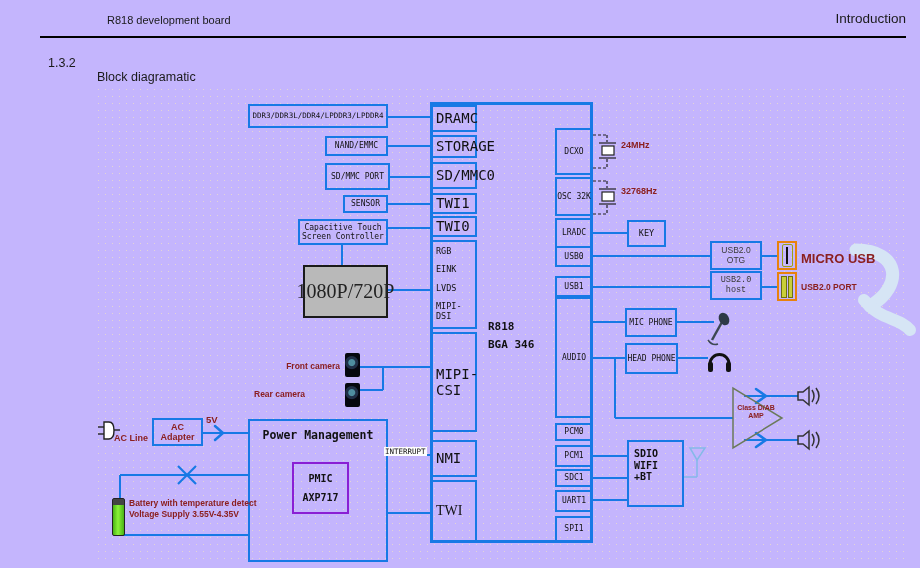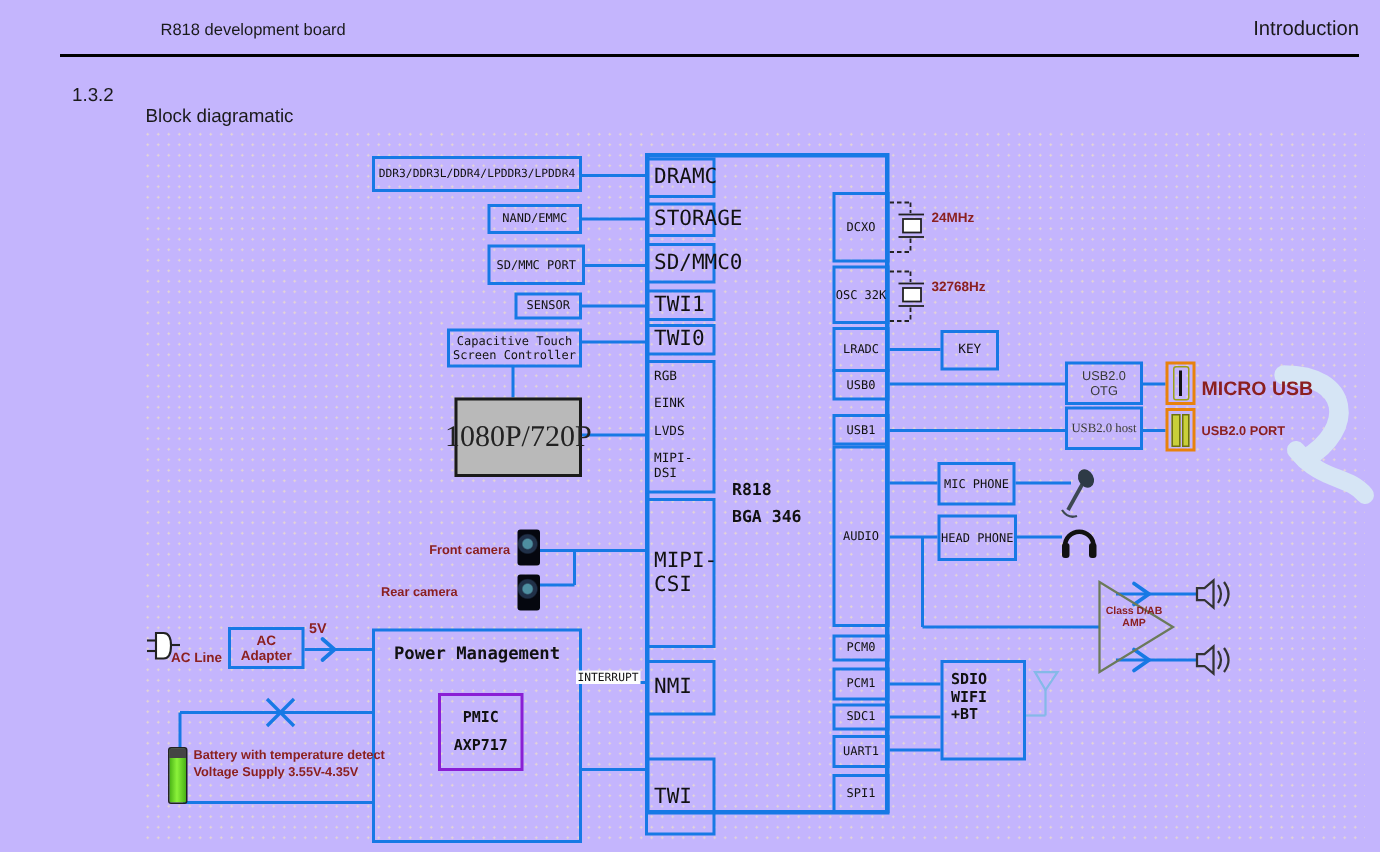--- a/index.html
+++ b/index.html
@@ -212,21 +212,21 @@
   <div class="abs bx lp" style="left:430px;top:216px;width:47px;height:21px;">TWI0</div>
   <div class="abs bx" style="left:430px;top:240px;width:47px;height:89px;flex-direction:column;align-items:flex-start;
        justify-content:space-between;padding:5px 0 5px 4px;font-size:8.5px;text-align:left;">
     <span>RGB</span>
     <span>EINK</span>
     <span>LVDS</span>
     <span>MIPI-DSI</span>
   </div>
   <div class="abs bx lp" style="left:430px;top:332px;width:47px;height:100px;">MIPI-CSI</div>
   <div class="abs bx lp" style="left:430px;top:440px;width:47px;height:37px;">NMI</div>
-  <div class="abs bx lp" style="left:430px;top:505px;width:47px;height:52px;">TWI</div>
+  <div class="abs bx lp" style="left:430px;top:480px;width:47px;height:62px;font-family:Liberation Serif, serif;">TWI</div>
 
   <div class="abs bx rp" style="left:555px;top:128px;width:38px;height:47px;">DCXO</div>
   <div class="abs bx rp" style="left:555px;top:177px;width:38px;height:39px;">OSC 32K</div>
   <div class="abs bx rp" style="left:555px;top:218px;width:38px;height:30px;">LRADC</div>
   <div class="abs bx rp" style="left:555px;top:246px;width:38px;height:21px;">USB0</div>
   <div class="abs bx rp" style="left:555px;top:276px;width:38px;height:21px;">USB1</div>
   <div class="abs bx rp" style="left:555px;top:297px;width:38px;height:121px;">AUDIO</div>
   <div class="abs bx rp" style="left:555px;top:423px;width:38px;height:18px;">PCM0</div>
   <div class="abs bx rp" style="left:555px;top:445px;width:38px;height:22px;">PCM1</div>
   <div class="abs bx rp" style="left:555px;top:469px;width:38px;height:18px;">SDC1</div>
@@ -235,21 +235,21 @@
 
   <div class="abs mrn" style="left:621px;top:140px;font-size:9px;">24MHz</div>
   <div class="abs mrn" style="left:621px;top:186px;font-size:9px;">32768Hz</div>
 
   <div class="abs bx" style="left:627px;top:220px;width:39px;height:27px;font-size:8.5px;">KEY</div>
 
   <div class="abs bx" style="left:710px;top:241px;width:52px;height:29px;border-width:2px;">
     <span style="font-family:'Liberation Sans',sans-serif;font-size:8.5px;color:#3a3a3a;">USB2.0 OTG</span>
   </div>
   <div class="abs bx" style="left:710px;top:271px;width:52px;height:29px;border-width:2px;">
-    <span style="font-family:Liberation Serif, serif;font-size:8.5px;color:#3a3a3a;">USB2.0 host</span>
+    <span style="font-family:Liberation Mono, monospace;font-size:8.5px;color:#3a3a3a;">USB2.0 host</span>
   </div>
 
   <div class="abs" style="left:777px;top:241px;width:20px;height:29px;border:2px solid #e8820c;
        display:flex;align-items:center;justify-content:center;">
     <div style="width:9px;height:21px;border:1.5px solid #9aa016;border-radius:2px;display:flex;align-items:center;justify-content:center;">
       <div style="width:2.5px;height:17px;background:#111;"></div>
     </div>
   </div>
   <div class="abs" style="left:777px;top:272px;width:20px;height:29px;border:2px solid #e8820c;
        display:flex;align-items:center;justify-content:center;gap:1px;">

